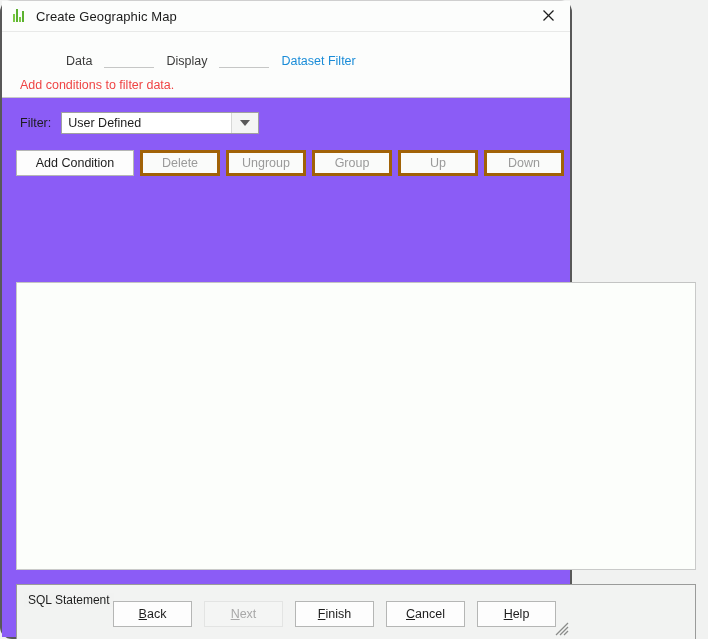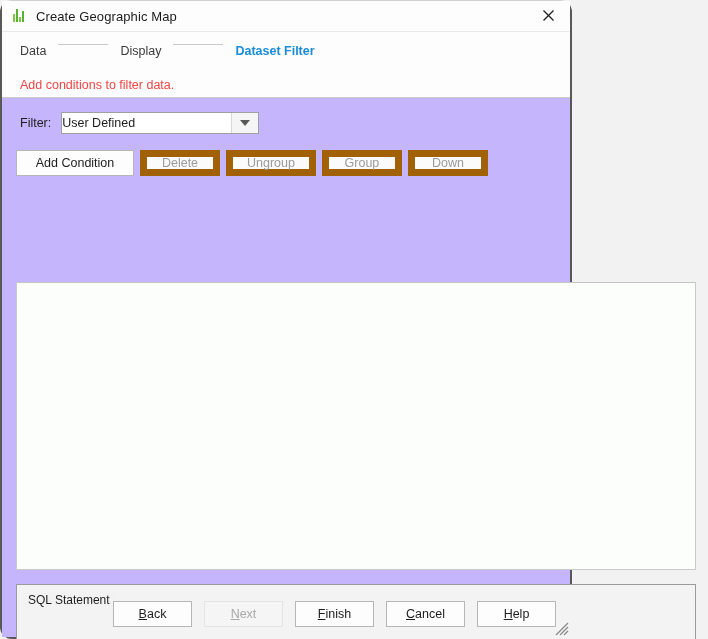--- a/index.html
+++ b/index.html
@@ -81,48 +81,49 @@
 
   
   .header {
     background: #fcfdfc;
     border-bottom: 1px solid #c8c9c8;
     padding: 0;
     min-height: 65px;
   }
   .steps {
     display: flex;
-    align-items: flex-start;
+    align-items: flex-end;
     padding: 12px 0 0 18px;
     height: 24px;
+    margin-left: 46px;
   }
   .step {
     font-size: 12.5px;
     color: #3b3b3b;
     white-space: nowrap;
   }
-  .step.active { color: #1a8cd8; font-weight: bold; }
+  .step.active { color: #1a8cd8; font-weight: normal; }
   .step-line {
     width: 50px;
     height: 1px;
     background: #c6c7c6;
     margin: 0 12px;
     flex: none;
   }
   .subtitle {
     padding: 10px 0 0 18px;
     font-size: 12.5px;
     color: #ef4444;
   }
 
   
   .body {
     flex: 1;
     position: relative;
-    background: #c4b5fd;
+    background: #8b5cf6;
   }
 
   .filter-row {
     display: flex;
     align-items: center;
     padding: 14px 0 0 18px;
   }
   .filter-label {
     font-size: 12.5px;
     color: #1d1d1d;
@@ -133,21 +134,21 @@
     height: 22px;
     background: #ffffff;
     border: 1px solid #a0a0a0;
     display: flex;
     align-items: center;
     box-sizing: border-box;
     cursor: default;
   }
   .combo-value {
     flex: 1;
-    padding-left: 0;
+    padding-left: 6px;
     font-size: 12.5px;
     color: #1d1d1d;
     white-space: nowrap;
     overflow: hidden;
   }
   .combo-arrow {
     width: 26px;
     height: 20px;
     background: #f4f5f4;
     border-left: 1px solid #d7d8d7;
@@ -180,21 +181,21 @@
     justify-content: center;
     background: #fdfdfd;
     border: 1px solid #b5b6b5;
     color: #1d1d1d;
     cursor: default;
     white-space: nowrap;
   }
   .tb-btn.wide { min-width: 118px; }
   .tb-btn.disabled {
     background: #fafbfa;
-    border: 7px solid #a16207;
+    border: 3px solid #a16207;
     color: #9a9a9a;
   }
 
   
   .cond-list {
     position: absolute;
     left: 14px;
     top: 184px;
     width: 680px;
     height: 288px;
@@ -311,20 +312,21 @@
           <span class="tri-down"></span>
         </div>
       </div>
     </div>
 
     <div class="toolbar">
       <div class="tb-btn wide">Add Condition</div>
       <div class="tb-btn disabled">Delete</div>
       <div class="tb-btn disabled">Ungroup</div>
       <div class="tb-btn disabled">Group</div>
+      <div class="tb-btn disabled">Up</div>
       <div class="tb-btn disabled">Down</div>
     </div>
 
     <div class="cond-list"></div>
 
     <div class="sql-group"></div>
     <div class="sql-legend">SQL Statement</div>
 
     <div class="footer">
       <div class="ft-btn">

